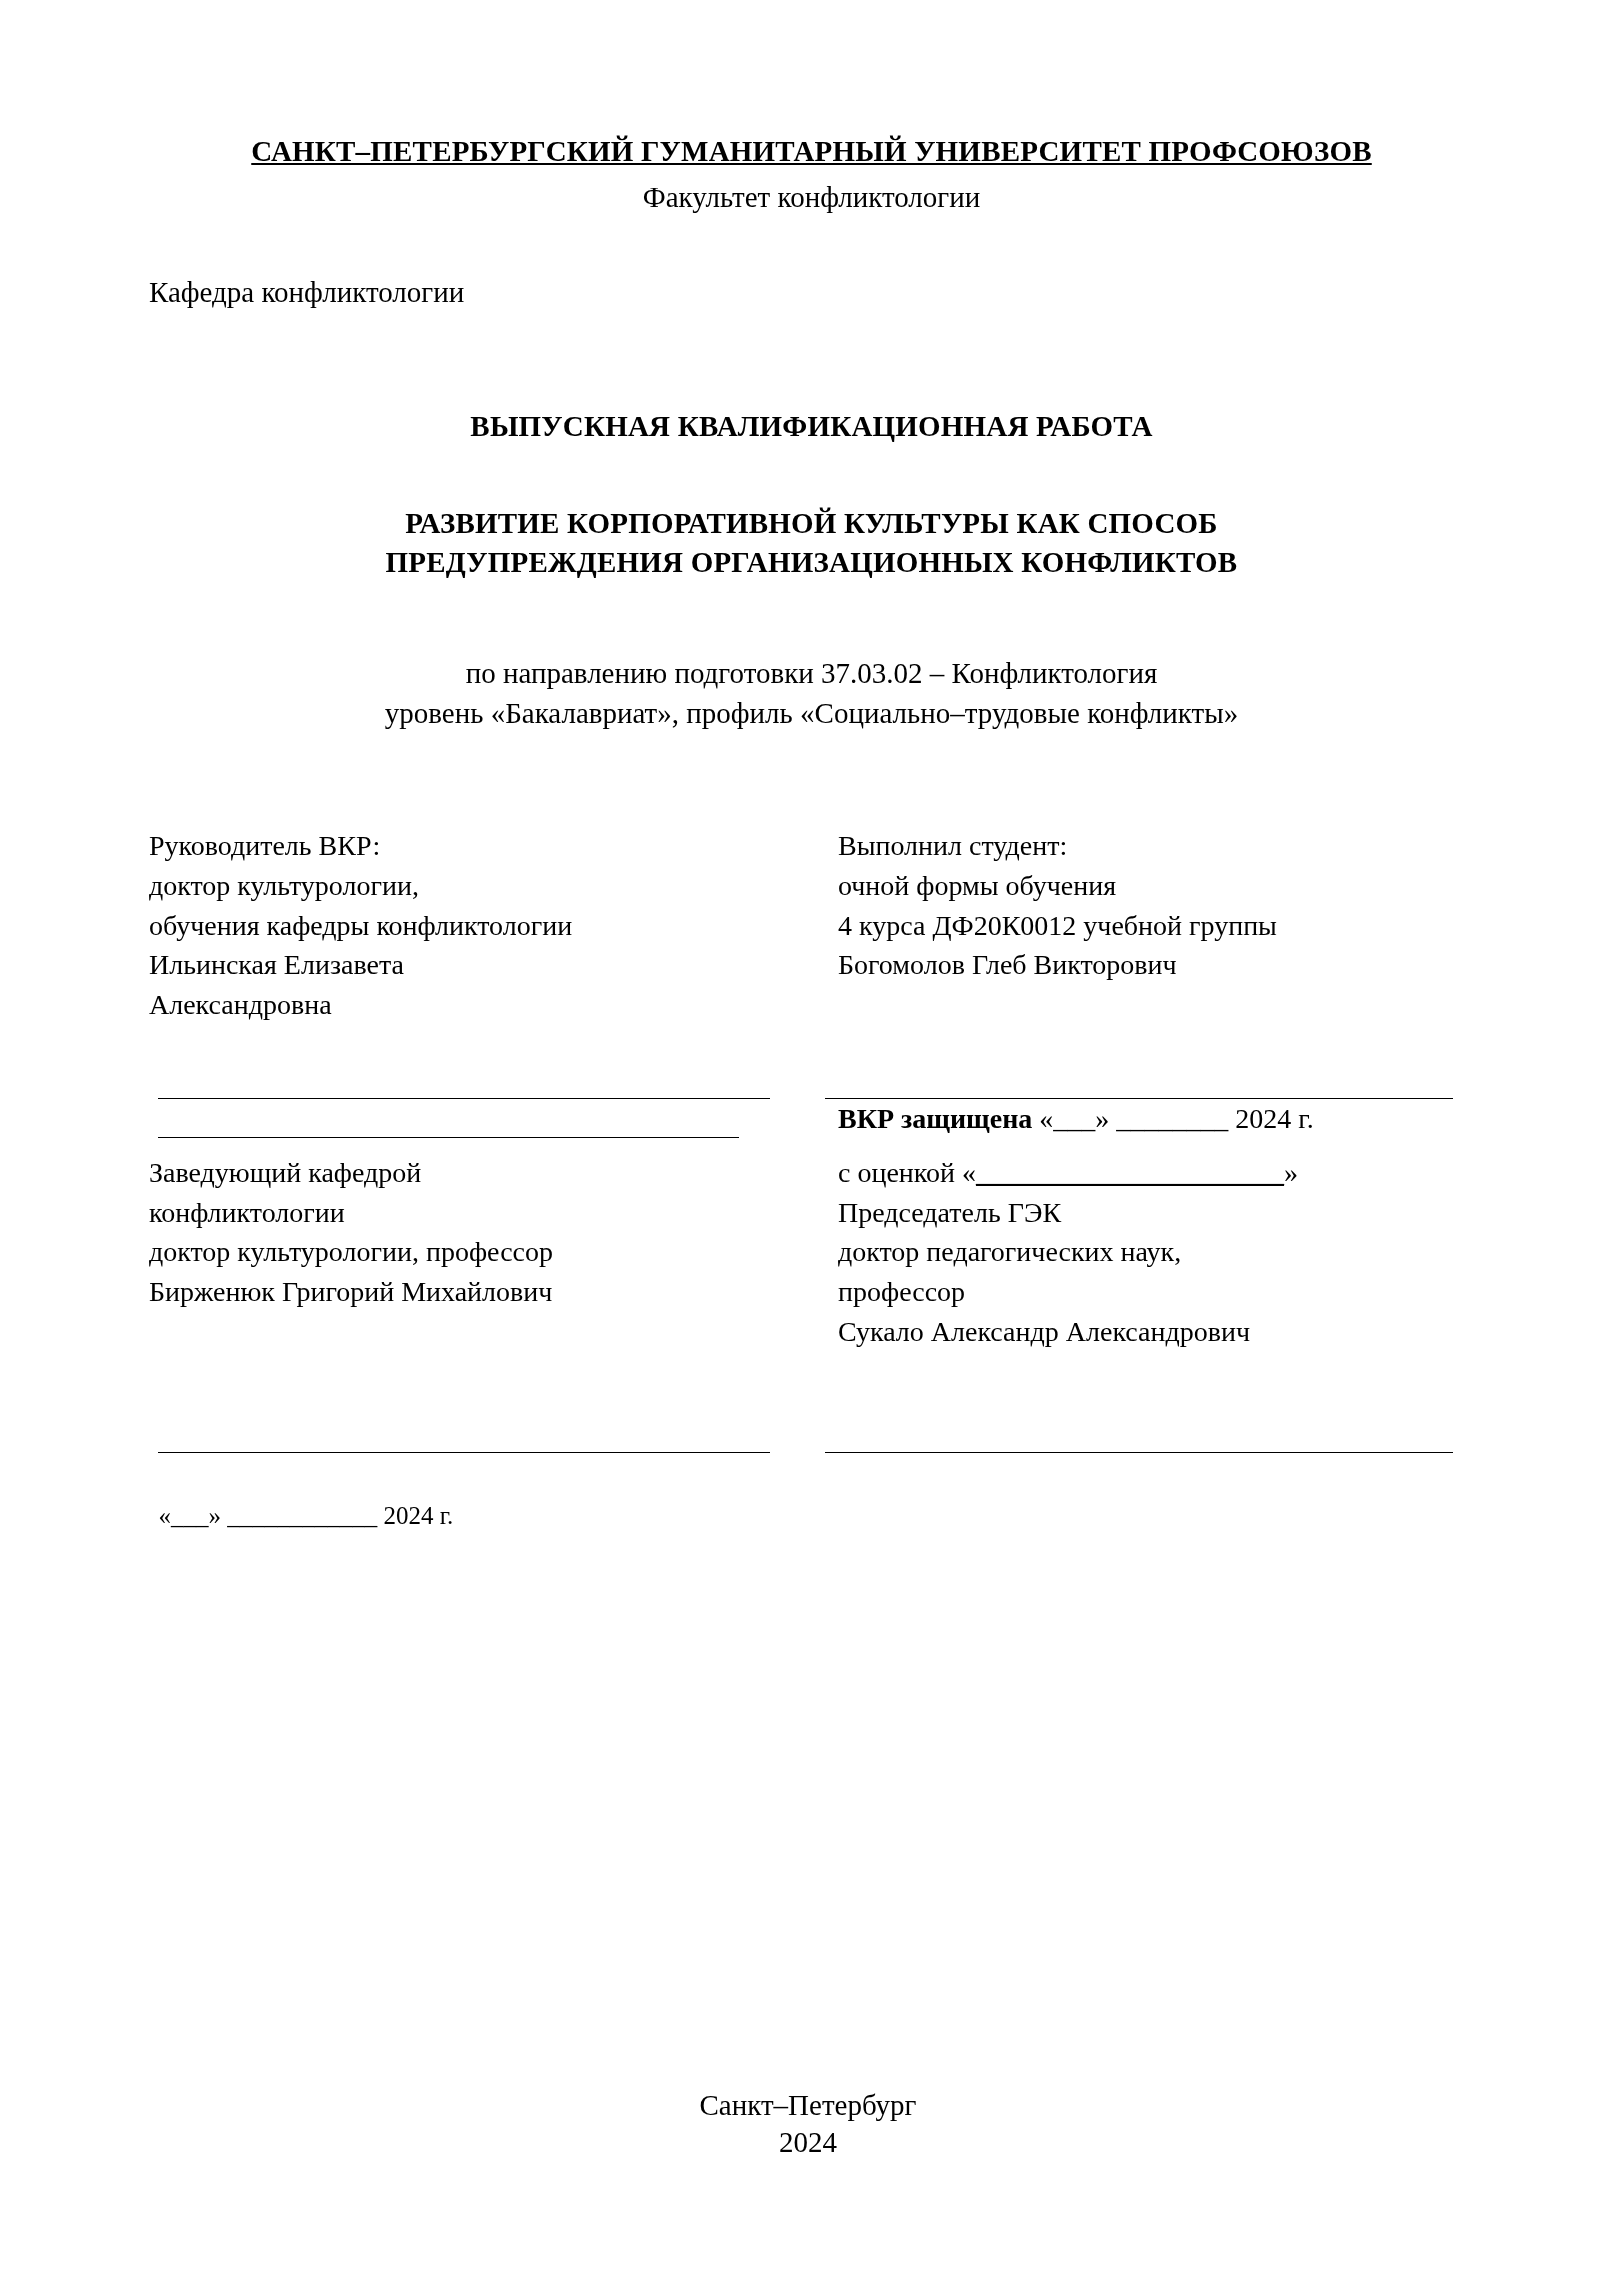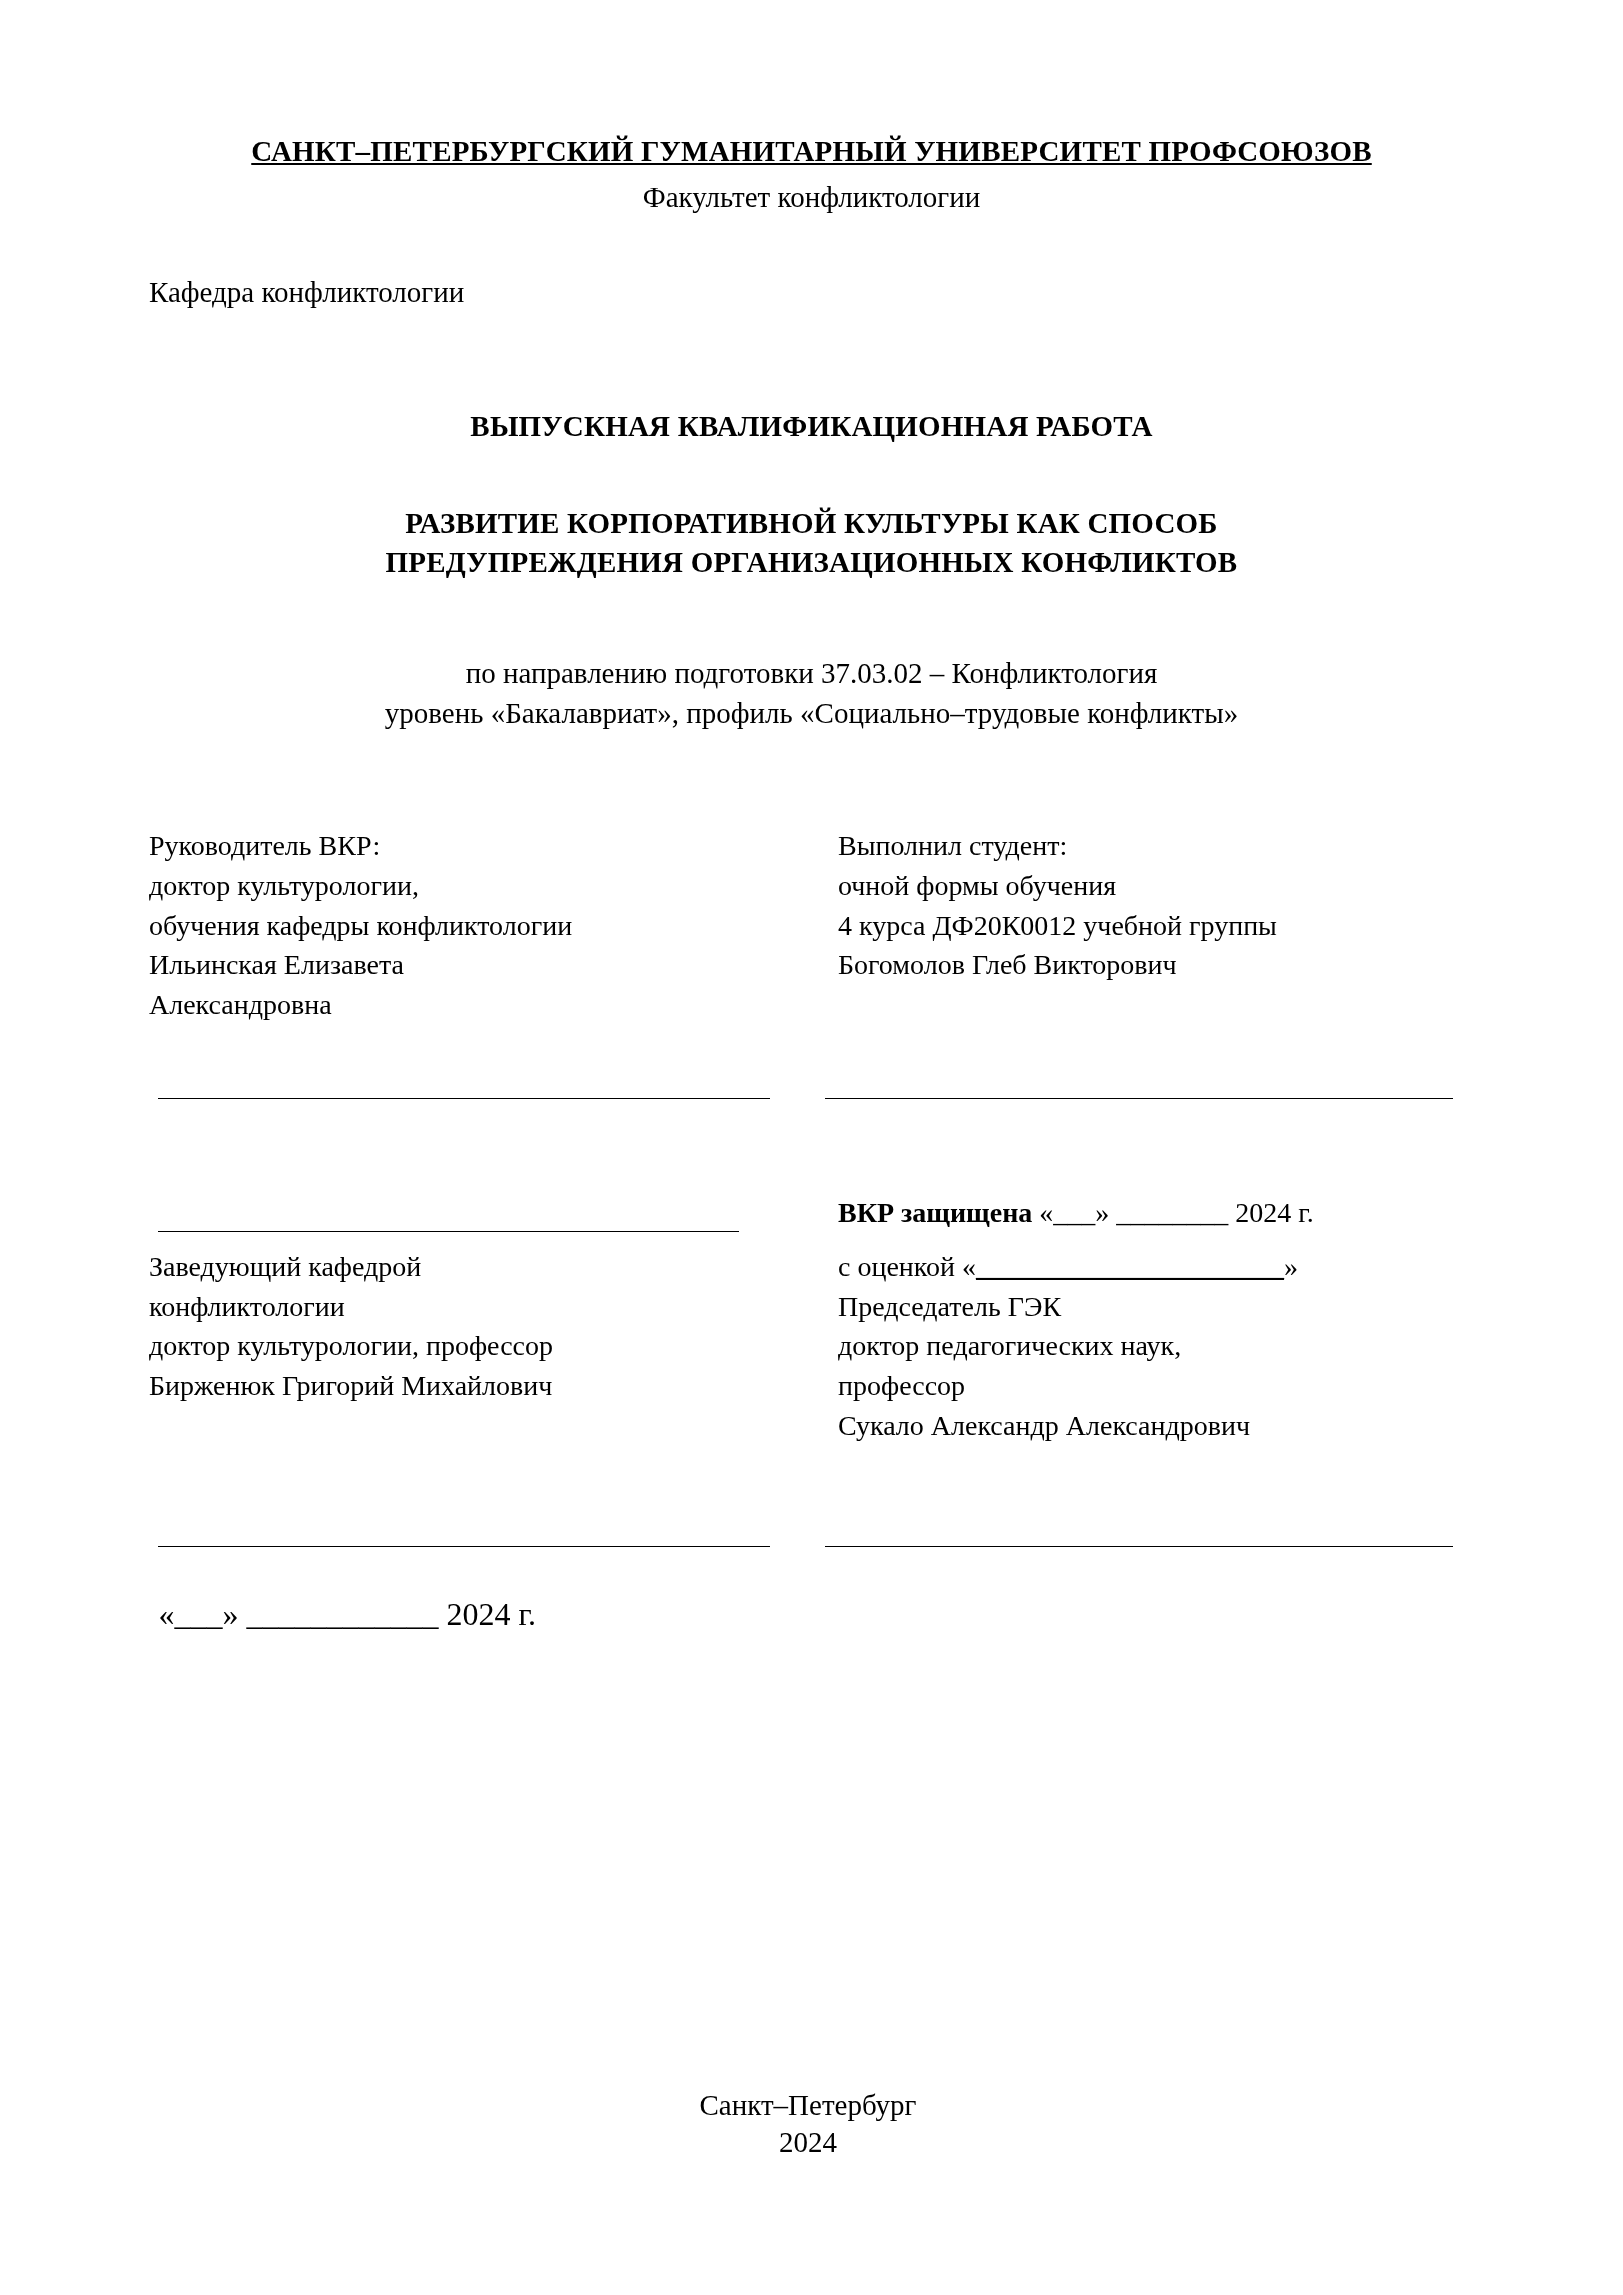--- a/index.html
+++ b/index.html
@@ -92,41 +92,40 @@
   }
   .sig-line {
     border-bottom: 1.6px solid #000;
     height: 0.8px;
   }
   .sl-left { width: 612px; margin-left: 9.4px; }
   .sl-right { width: 628px; margin-left: 55px; }
 
   .block2 {
     display: flex;
-    margin-top: 94px;
     align-items: flex-end;
   }
   .defended {
     font-size: 28px;
     line-height: 1.4;
   }
   .defended .bold { font-weight: bold; }
 
   .block3 {
     display: flex;
     margin-top: 15px;
   }
 
   .sig-row2 {
     display: flex;
     margin-top: 100px;
   }
 
   .date-line {
-    font-size: 32px;
+    font-size: 25px;
     margin-top: 49px;
     margin-left: 9.4px;
     font-family: Liberation Serif, serif;
   }
 
   .footer {
     position: absolute;
     left: 0;
     right: 7px;
     bottom: 133px;

